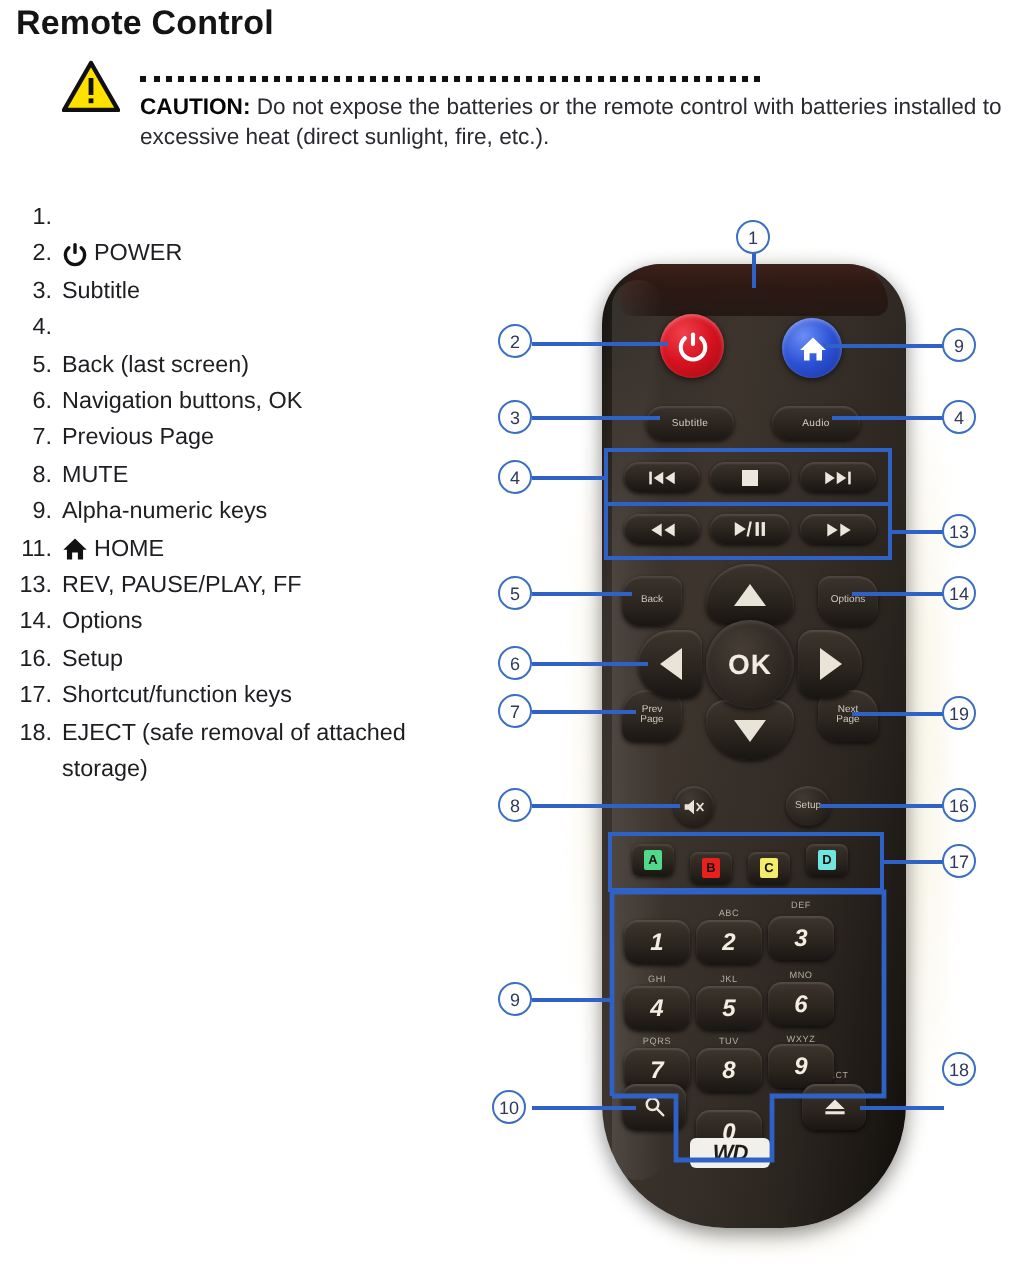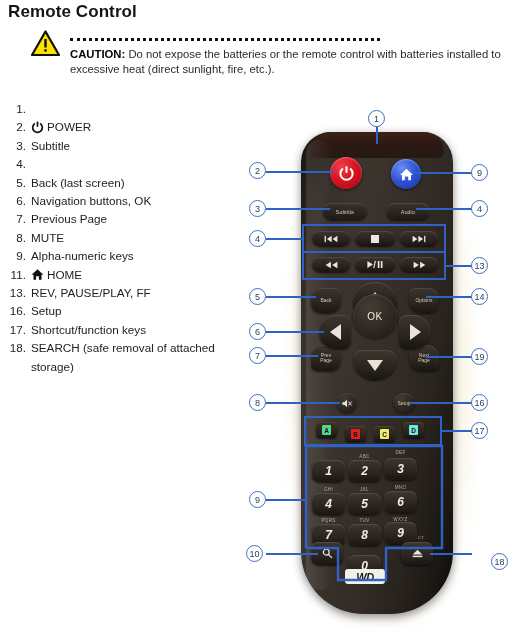--- a/index.html
+++ b/index.html
@@ -227,25 +227,25 @@
   .nav-down  { left: 113px; top: 240px; width: 44px; height: 30px; border-radius: 10px 10px 22px 22px; }
   .nav-left  { left: 79px;  top: 205px; width: 32px; height: 34px; border-radius: 18px 8px 8px 18px; }
   .nav-right { left: 159px; top: 205px; width: 32px; height: 34px; border-radius: 8px 18px 18px 8px; }
   .arrow-tri { width: 0; height: 0; }
   .tri-up    { border-left: 8px solid transparent; border-right: 8px solid transparent; border-bottom: 11px solid #e9e4d8; }
   .tri-down  { border-left: 8px solid transparent; border-right: 8px solid transparent; border-top: 11px solid #e9e4d8; }
   .tri-left  { border-top: 8px solid transparent; border-bottom: 8px solid transparent; border-right: 11px solid #e9e4d8; }
   .tri-right { border-top: 8px solid transparent; border-bottom: 8px solid transparent; border-left: 11px solid #e9e4d8; }
 
   .ok-btn {
-    left: 113px; top: 184px; width: 44px; height: 44px;
+    left: 113px; top: 200px; width: 44px; height: 44px;
     border-radius: 50%;
     background: radial-gradient(circle at 40% 32%, #453d35 0%, #322b25 48%, #1b1713 100%);
     display: flex; align-items: center; justify-content: center;
-    color: #f1ece1; font-size: 10px; font-weight: normal; letter-spacing: 0.5px;
+    color: #f1ece1; font-size: 14px; font-weight: bold; letter-spacing: 0.5px;
     box-shadow: 0 1px 3px rgba(0,0,0,0.7), inset 0 1px 2px rgba(255,255,255,0.13);
   }
 
   .mute-btn {
     left: 97px; top: 283px; width: 20px; height: 20px; border-radius: 50%;
     background: radial-gradient(circle at 38% 30%, #413a32 0%, #2c2620 55%, #191512 100%);
     display: flex; align-items: center; justify-content: center;
     box-shadow: 0 1px 2px rgba(0,0,0,0.65), inset 0 1px 1px rgba(255,255,255,0.12);
   }
   .setup-btn {
@@ -439,40 +439,46 @@
   </div>
 
 
   <div class="feature-row">
     <span class="feature-num">13.</span>
     <span class="feature-label">
         <span>REV, PAUSE/PLAY, FF</span>
       </span>
   </div>
 
+  <div class="feature-row">
+    <span class="feature-num">14.</span>
+    <span class="feature-label">
+        <span>Options</span>
+      </span>
+  </div>
 
 
   <div class="feature-row">
     <span class="feature-num">16.</span>
     <span class="feature-label">
         <span>Setup</span>
       </span>
   </div>
 
   <div class="feature-row">
     <span class="feature-num">17.</span>
     <span class="feature-label">
         <span>Shortcut/function keys</span>
       </span>
   </div>
 
   <div class="feature-row">
     <span class="feature-num">18.</span>
     <span class="feature-label wrap-indent" style="width:205px;">
-        <span>SEARCH (safe removal of attached storage)</span>
+        <span>EJECT (safe removal of attached storage)</span>
       </span>
   </div>
 
 </div>
 
 <div class="remote-area">
 
   <div class="glow"></div>
   <div class="remote-body"></div>
   <div class="remote-top-ir"></div>
@@ -678,15 +684,15 @@
   <div class="callout-circle" style="left:9px;   top:284px;">8</div>
   <div class="callout-circle" style="left:9px;   top:381px;">9</div>
   <div class="callout-circle" style="left:6px;   top:435px;">10</div>
   <div class="callout-circle" style="left:231px; top:54px;">9</div>
   <div class="callout-circle" style="left:231px; top:90px;">4</div>
   <div class="callout-circle" style="left:231px; top:147px;">13</div>
   <div class="callout-circle" style="left:231px; top:178px;">14</div>
   <div class="callout-circle" style="left:231px; top:238px;">19</div>
   <div class="callout-circle" style="left:231px; top:284px;">16</div>
   <div class="callout-circle" style="left:231px; top:312px;">17</div>
-  <div class="callout-circle" style="left:231px; top:443px;margin-left:20px;">18</div>
+  <div class="callout-circle" style="left:231px; top:416px;">18</div>
 
 </div>
 
 </body></html>

